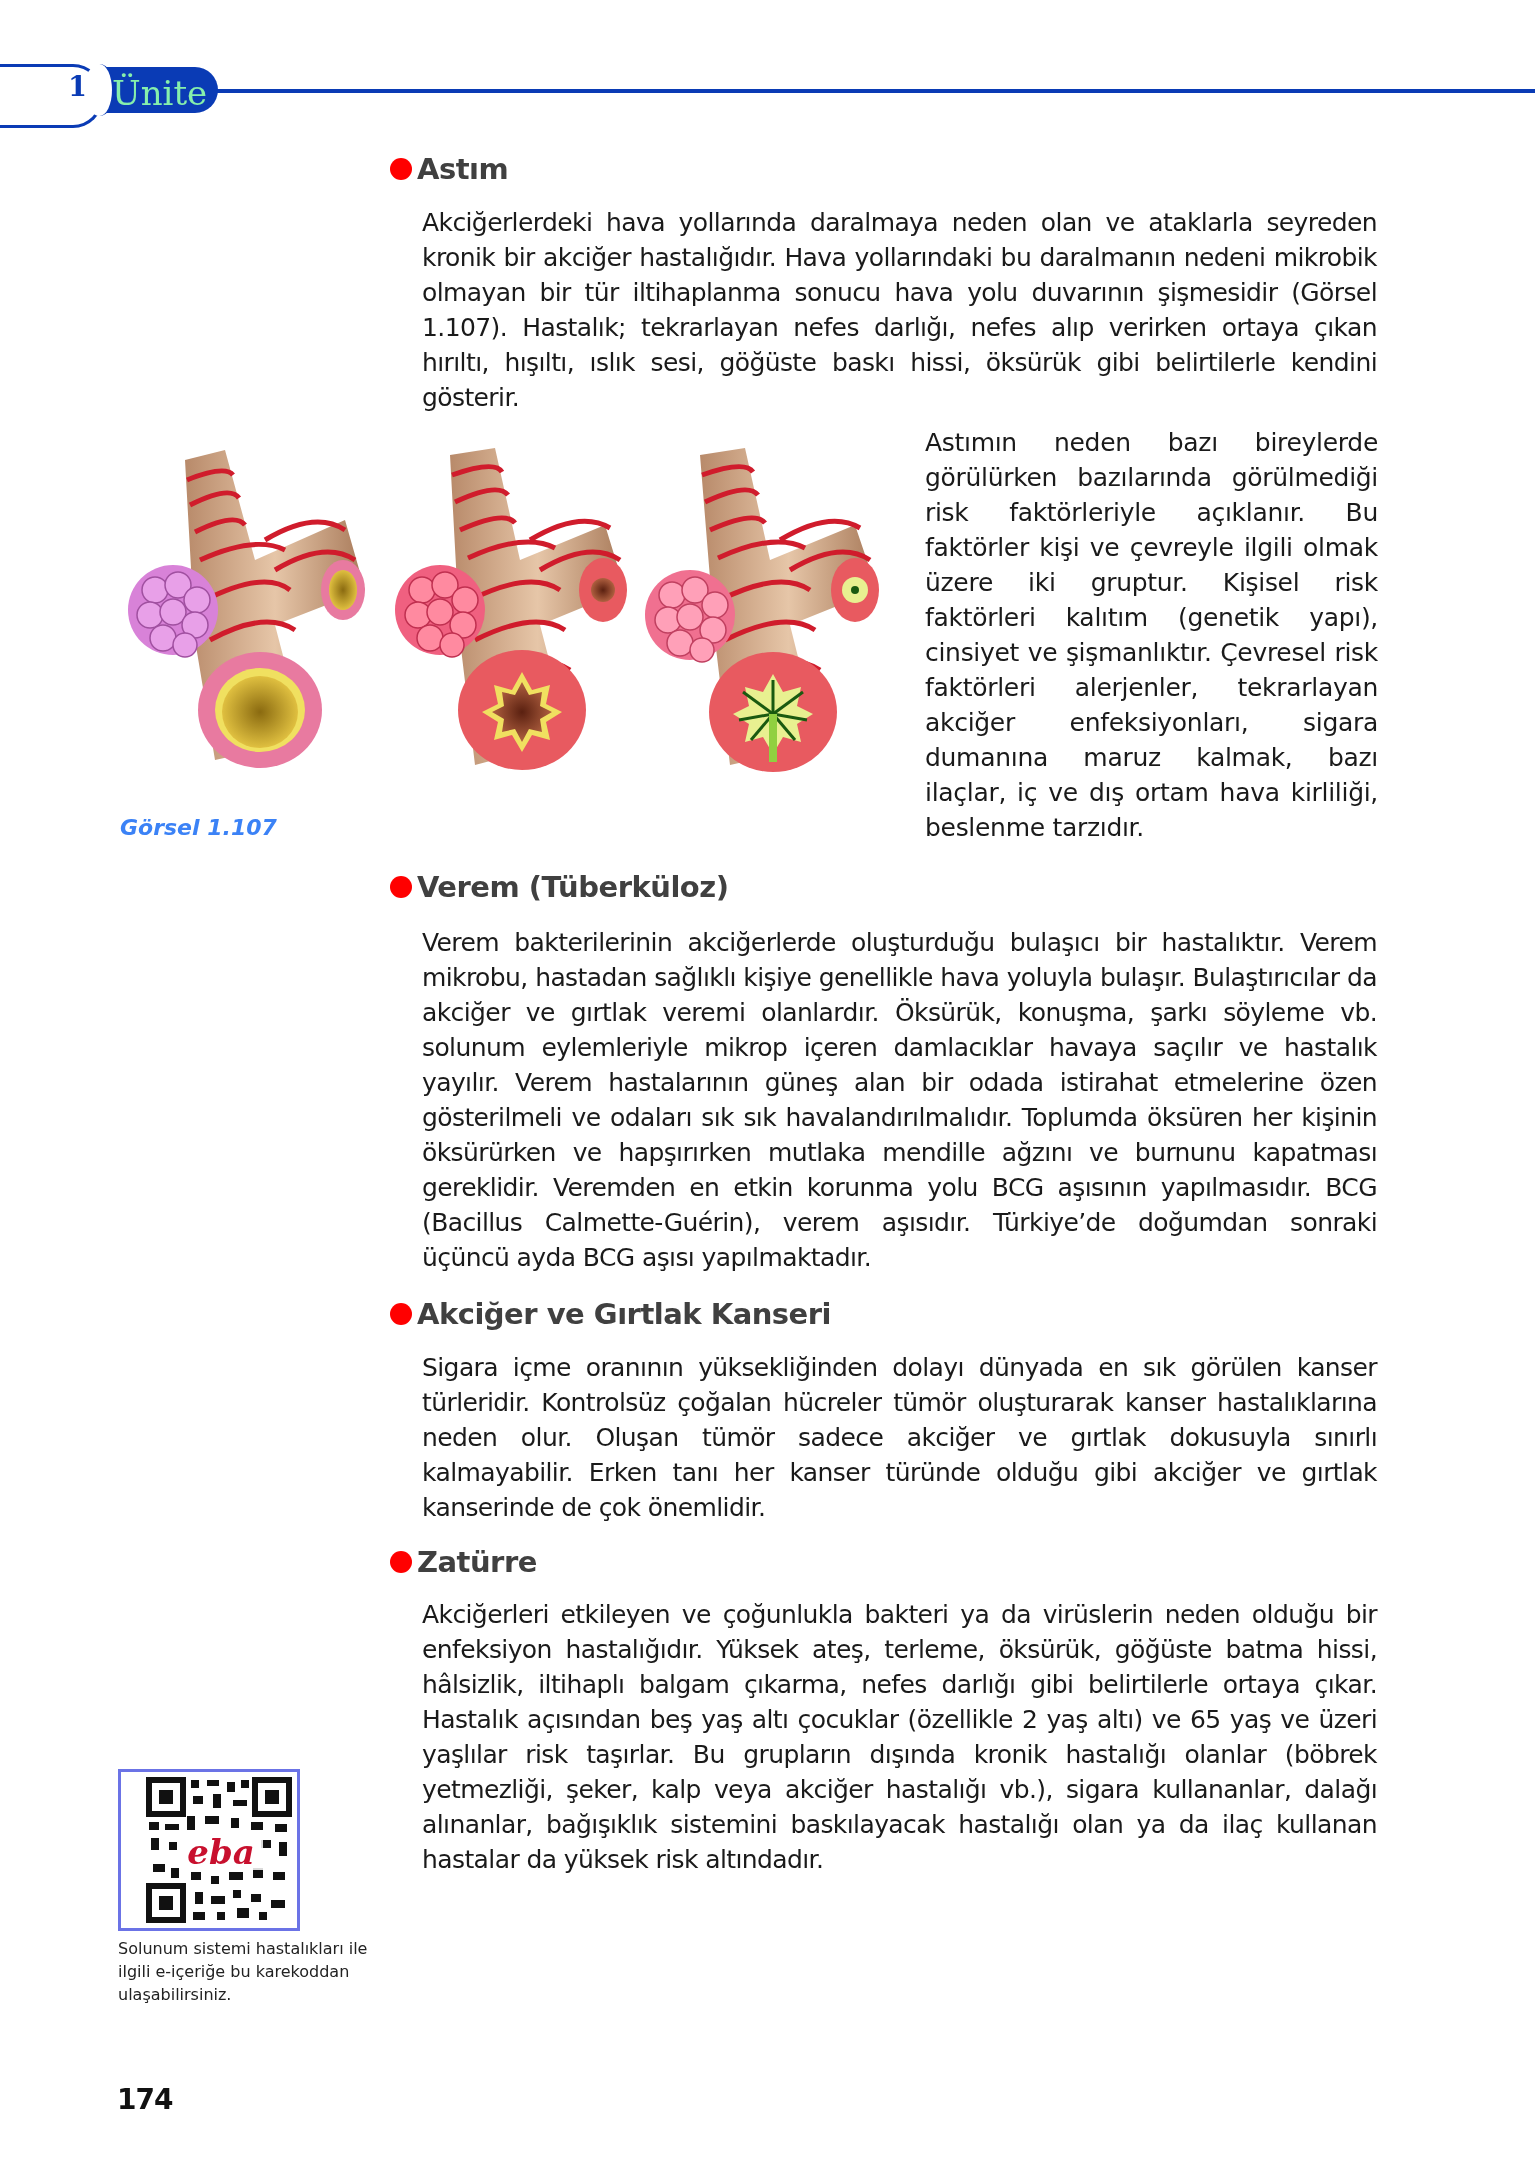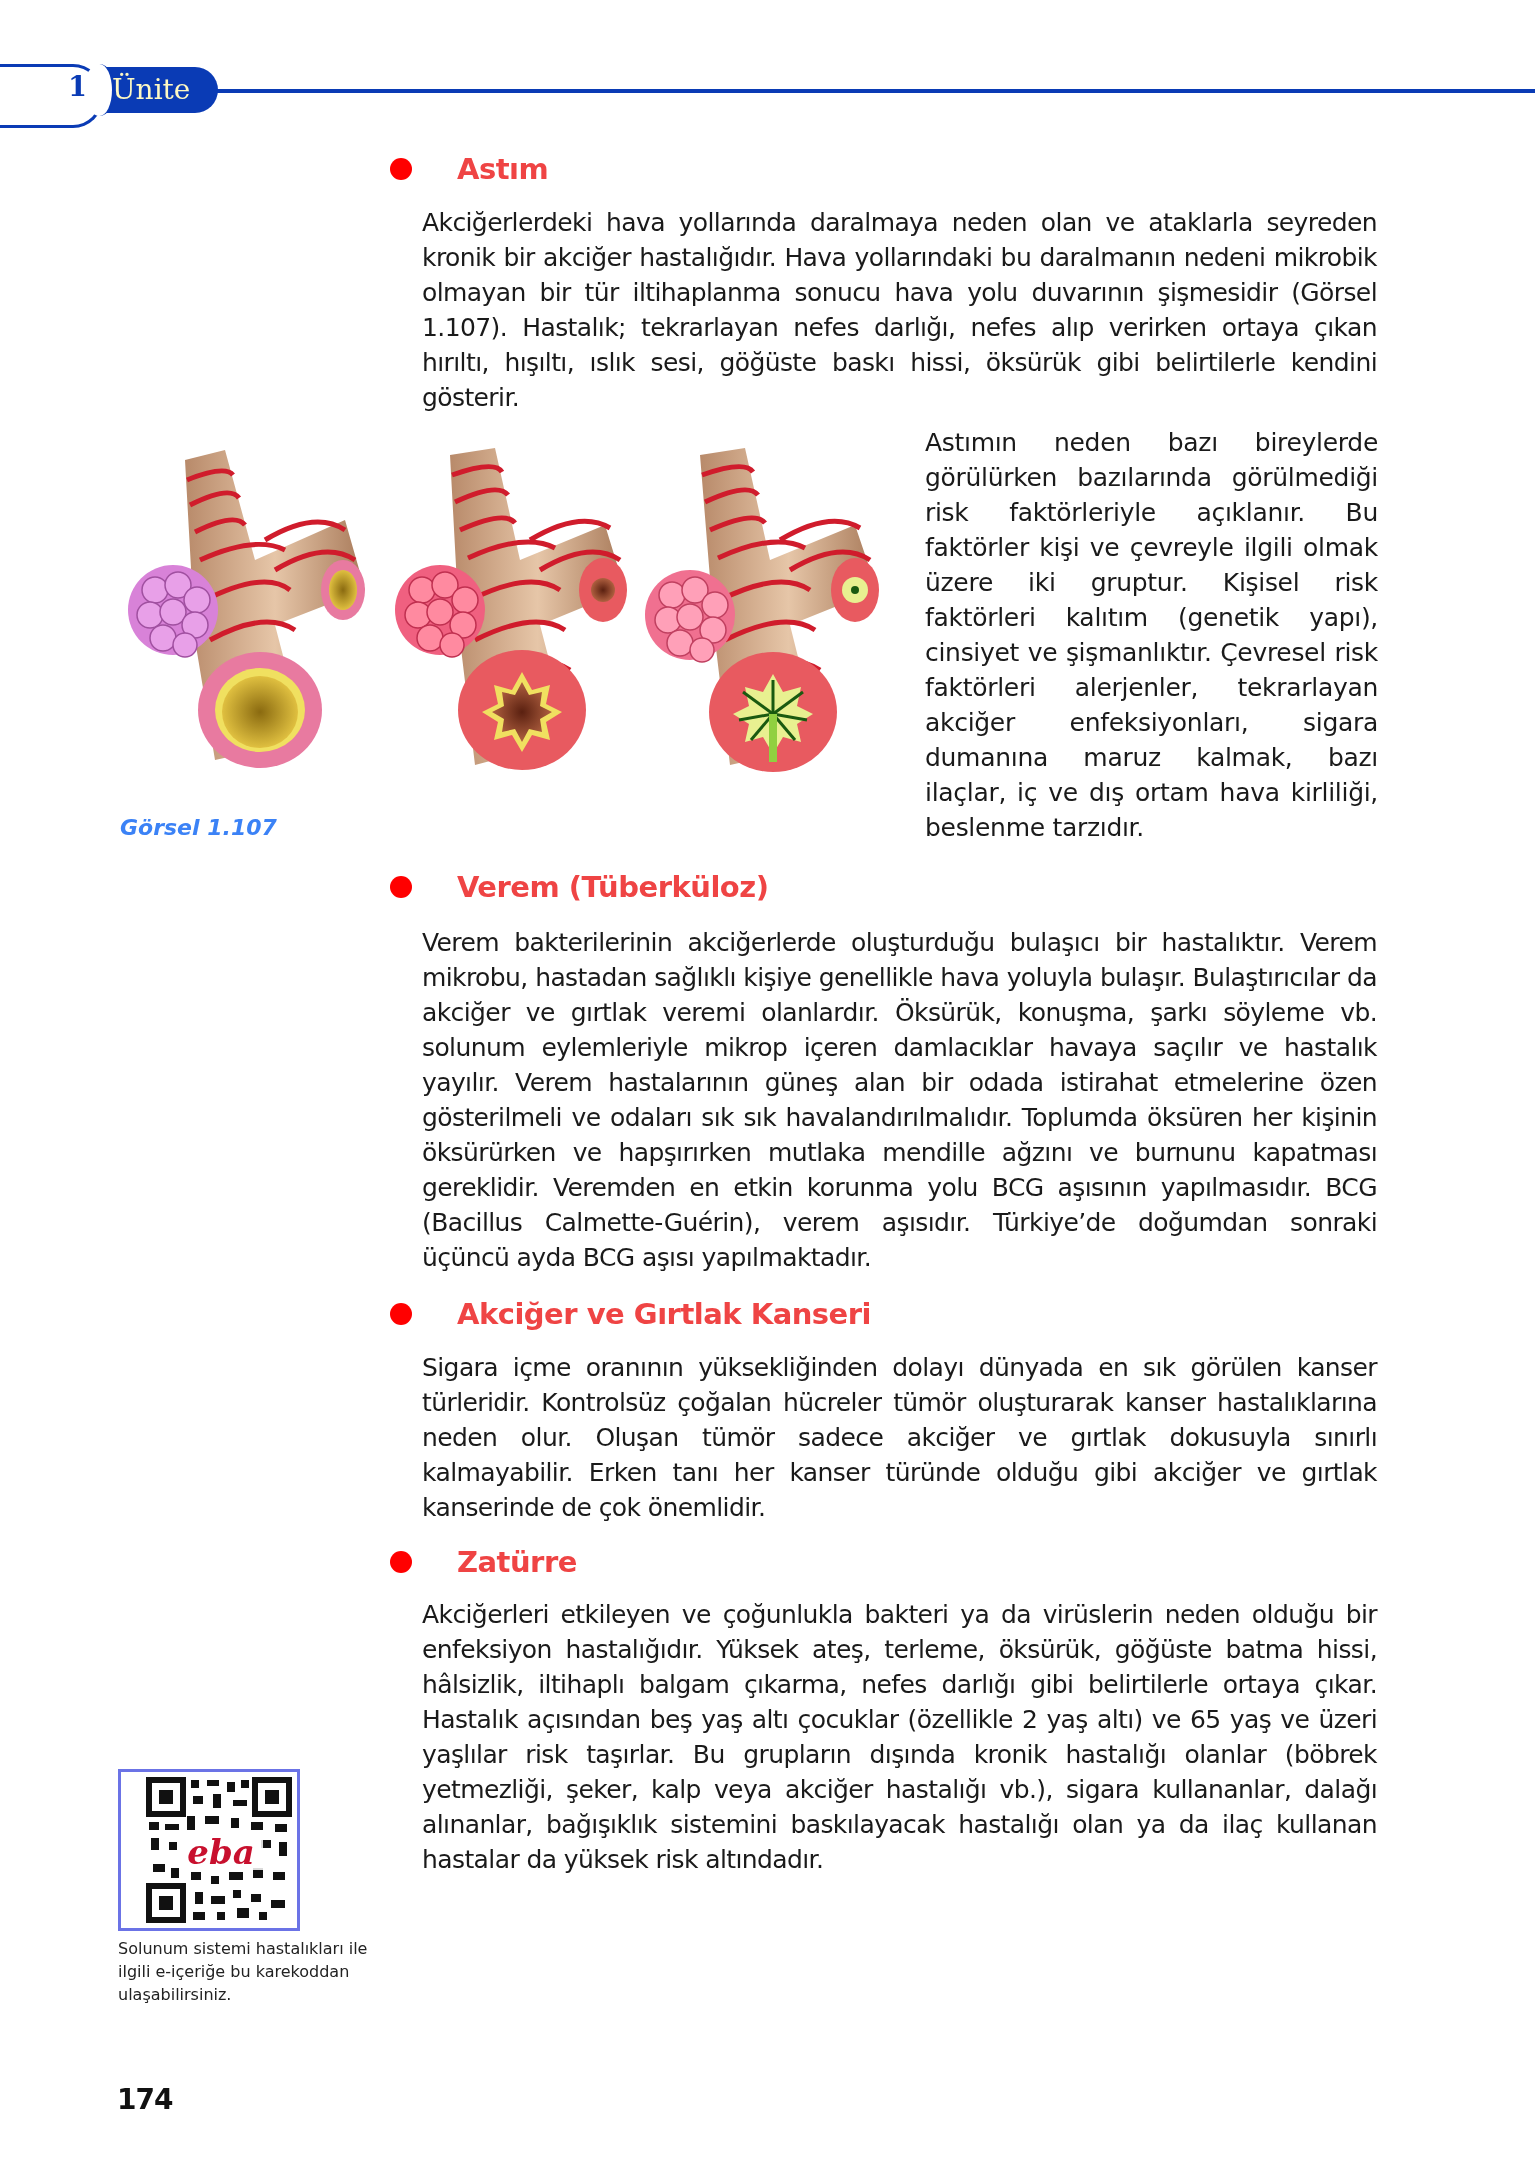--- a/index.html
+++ b/index.html
@@ -11,27 +11,27 @@
   .unit-line { position:absolute; left:200px; right:0; top:33px; height:4px; background:#0a3bb5; }
   .unit-outline { position:absolute; left:-30px; top:8px; width:130px; height:58px;
                   border:3px solid #0a3bb5; border-left:none; border-radius:0 30px 30px 0; background:#fff; }
   .unit-number { position:absolute; left:68px; top:14px; font-family:"DejaVu Serif", serif;
                  font-weight:bold; font-size:28px; color:#0a3bb5; }
   .unit-pill { position:absolute; left:98px; top:11px; width:120px; height:46px; background:#0a3bb5;
                border-radius:0 23px 23px 0; }
   .unit-pill::before { content:""; position:absolute; left:-14px; top:-3px; width:28px; height:52px;
                        border-radius:50%; background:#fff; border-right:3px solid #0a3bb5; }
   .unit-label { position:absolute; left:14px; top:6px; font-family:"DejaVu Serif", serif;
-                font-size:28px; color:#fef9c3; z-index:2; }
+                font-size:34px; color:#86efac; z-index:2; }
 
   
   .heading { position:absolute; left:390px; display:flex; align-items:center; }
   .dot { width:22px; height:22px; border-radius:50%; background:#ff0000; margin-right:5px; }
   .heading-text { font-family:"DejaVu Sans", sans-serif; font-weight:bold; font-size:29px;
-                  color:#ef4444; letter-spacing:-0.5px;margin-left:40px; }
+                  color:#404040; letter-spacing:-0.5px; }
 
   .para { position:absolute; left:422px; width:955px; font-size:25px; line-height:35px;
           text-align:justify; color:#1a1a1a; letter-spacing:-0.6px; }
   .para-narrow { position:absolute; left:925px; width:453px; font-size:25px; line-height:35px;
                  text-align:justify; color:#1a1a1a; letter-spacing:-0.3px; }
 
   
   .figure { position:absolute; }
   .caption { position:absolute; left:120px; top:812px; width:260px; font-style:italic;
              font-size:22px; line-height:31px; color:#3b82f6; }

